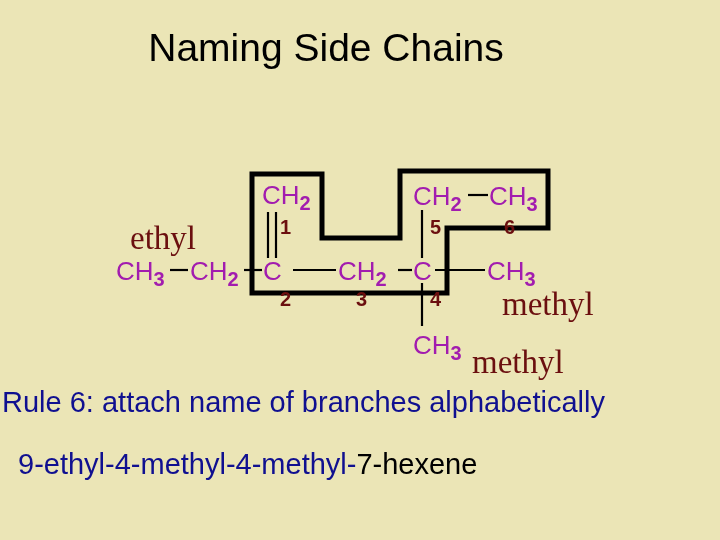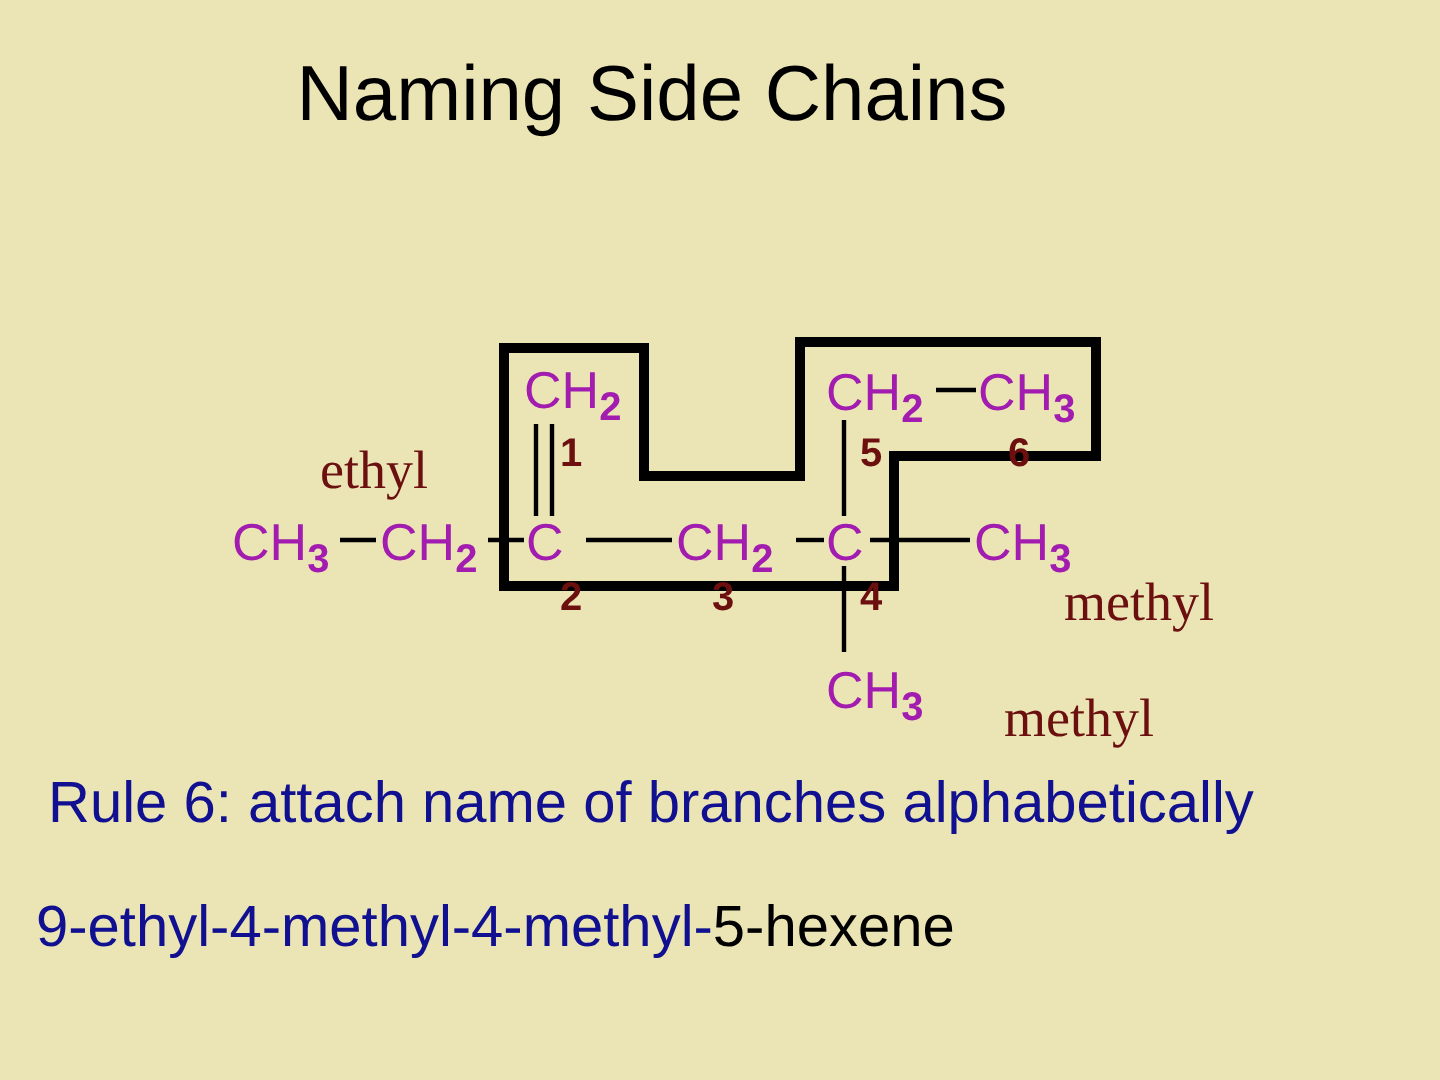--- a/index.html
+++ b/index.html
@@ -12,23 +12,23 @@
     .abs { position: absolute; white-space: nowrap; }
     .title {
       left: 0; width: 652px; top: 26px; text-align: center;
       font-size: 39px; color: #000;
     }
     .chem { font-size: 26px; color: #a21caf; line-height: 1; }
     .chem sub { font-size: 20px; vertical-align: -6px; font-weight: bold; line-height: 0; }
     .num { font-size: 20px; font-weight: bold; color: #6b0f0f; }
     .label-serif {
       font-family: "Liberation Serif", serif;
-      font-size: 27px; color: #6b0f0f; margin-left: 30px;
+      font-size: 33px; color: #6b0f0f;
     }
-    .rule { left: 24px; top: 386px; font-size: 29px; color: #101090; }
+    .rule { left: 2px; top: 386px; font-size: 29px; color: #101090; }
     .name { left: 18px; top: 448px; font-size: 29px; }
     .name .blue { color: #101090; }
     .name .black { color: #000; }
     svg.lines { position: absolute; left: 0; top: 0; }
   </style>
 </head>
 <body>
 
 <div class="abs title">Naming Side Chains</div>
 
@@ -88,14 +88,14 @@
 <div class="abs num" style="left:430px; top:216px;">5</div>
 <div class="abs num" style="left:504px; top:216px;">6</div>
 
 <div class="abs label-serif" style="left:130px; top:220px;">ethyl</div>
 <div class="abs label-serif" style="left:502px; top:286px;">methyl</div>
 <div class="abs label-serif" style="left:472px; top:344px;">methyl</div>
 
 <div class="abs rule">Rule 6: attach name of branches alphabetically</div>
 
 <div class="abs name">
-  <span class="blue">9-ethyl-4-methyl-4-methyl-</span><span class="black">5-hexene</span>
+  <span class="blue">9-ethyl-4-methyl-4-methyl-</span><span class="black">7-hexene</span>
 </div>
 
 </body></html>

